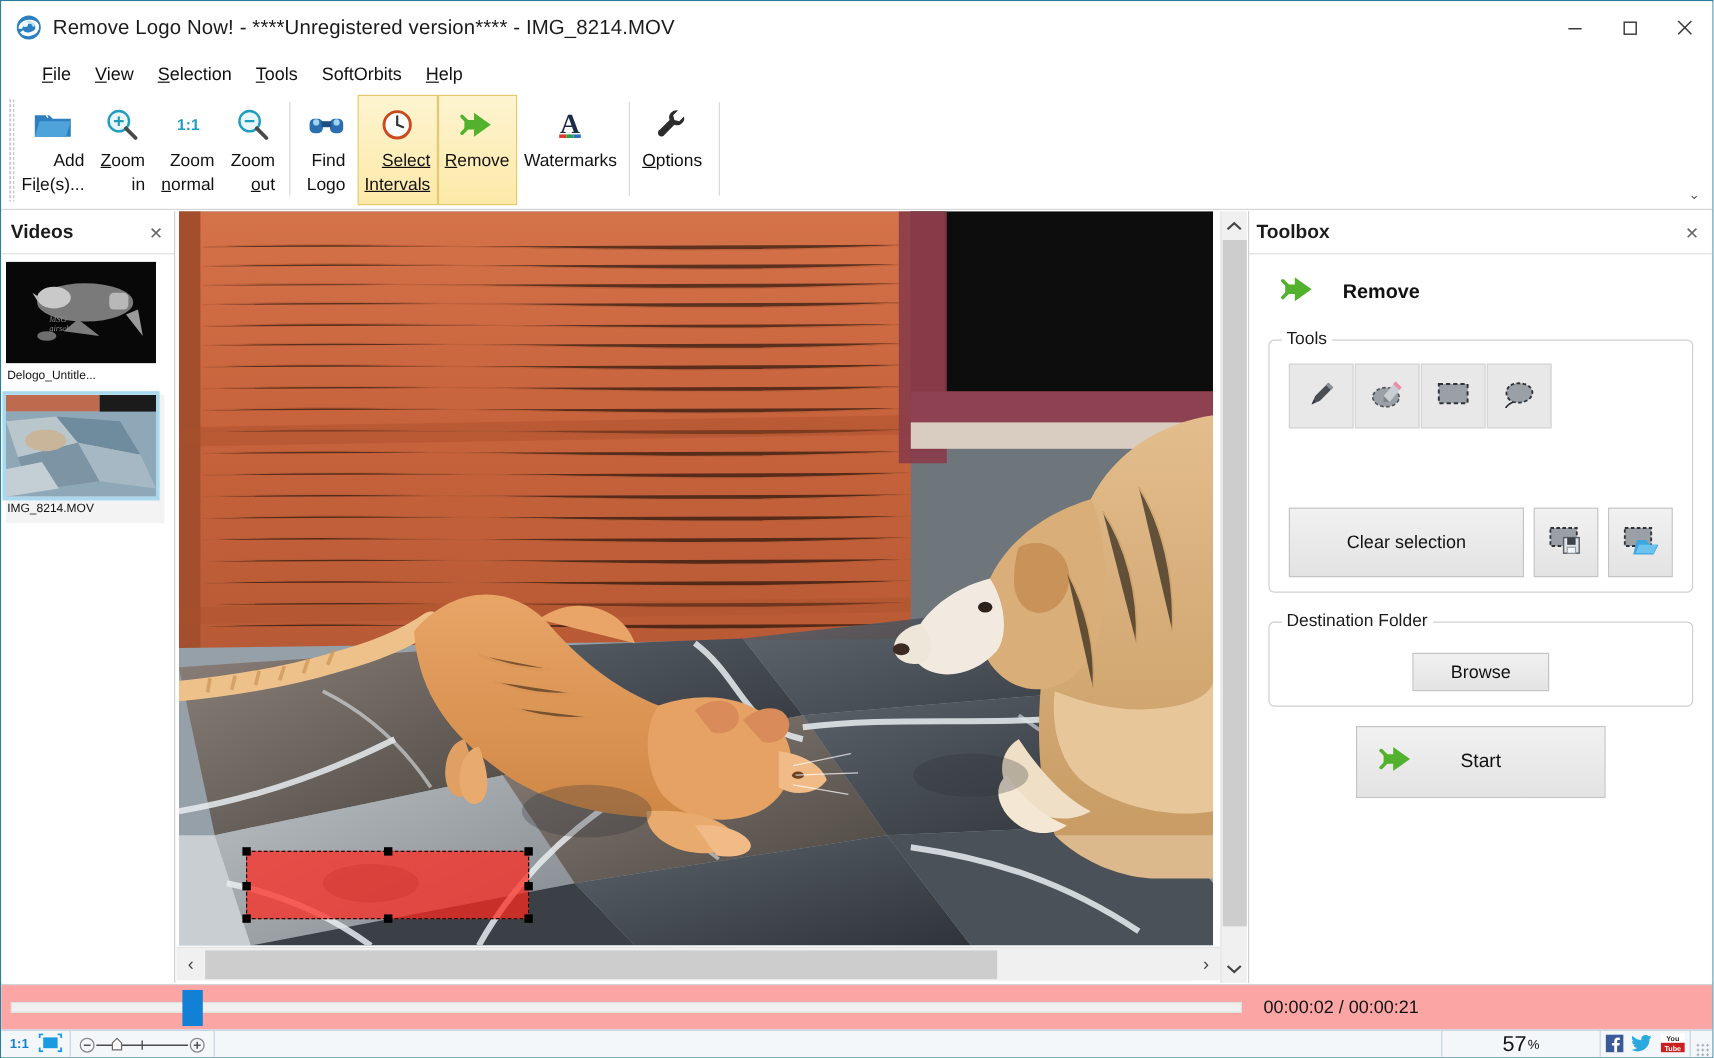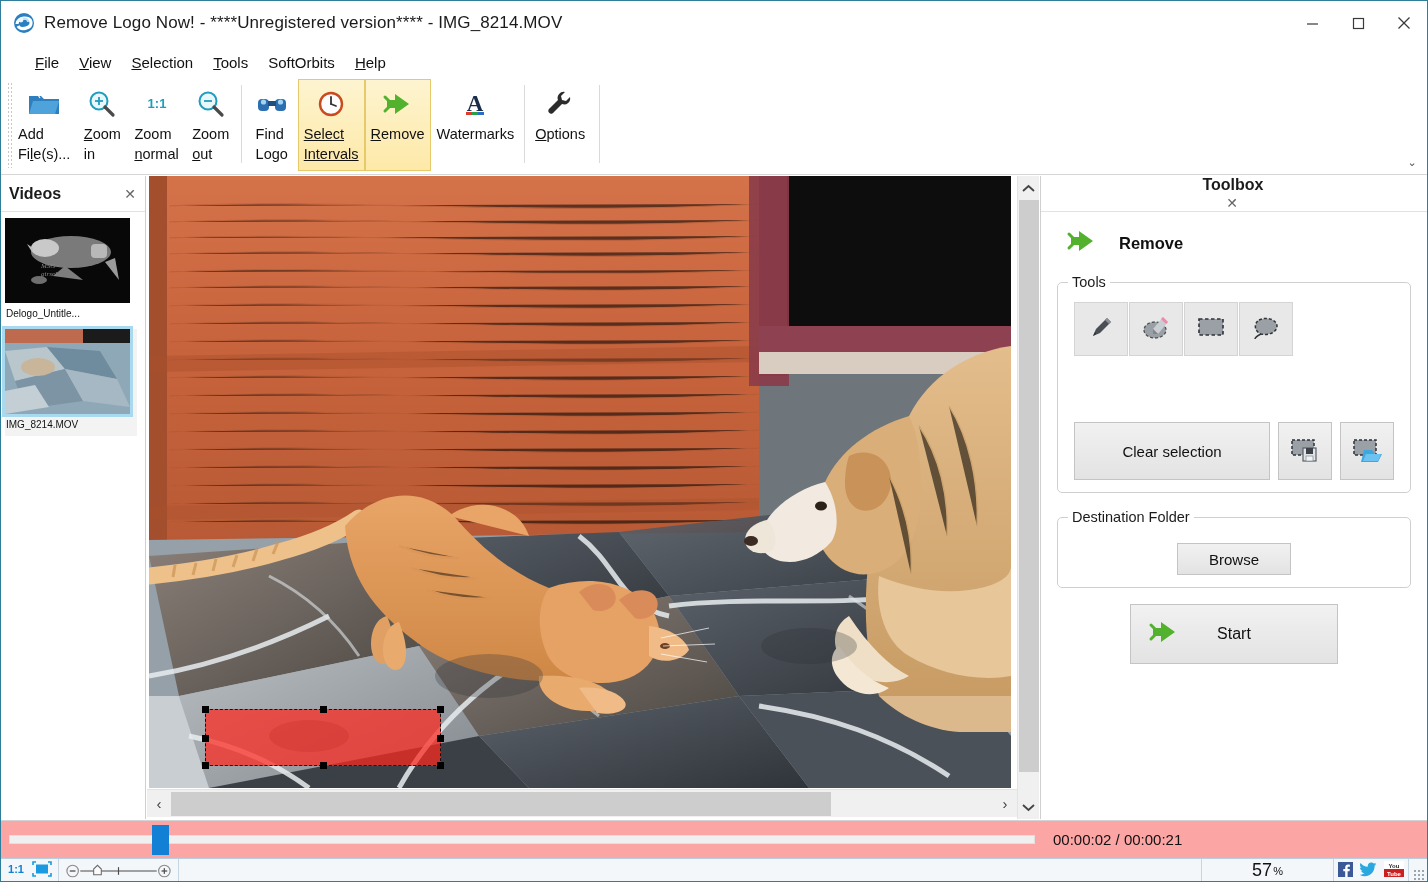--- a/index.html
+++ b/index.html
@@ -69,21 +69,21 @@
     cursor: default; flex: none; border: 1px solid transparent;
   }
   .tbbtn.active {
     background: linear-gradient(#fdf4d0, #fde9a8);
     border: 1px solid #e6c96a;
   }
   .tbbtn .ticon {
     height: 40px; display: flex; align-items: center; justify-content: center;
   }
   .tbbtn .tlabel {
-    font-size: 14.5px; color: #111; text-align: left; line-height: 20px;
+    font-size: 14.5px; color: #111; text-align: right; line-height: 20px;
     white-space: nowrap;
   }
   .tbbtn .tlabel u { text-decoration: underline; }
   .tb-overflow {
     position: absolute; right: 8px; top: 78px; width: 14px; height: 96px;
     display: flex; flex-direction: column; align-items: center; justify-content: flex-end;
     padding-bottom: 6px; color: #555; font-size: 11px;
   }
 
   
@@ -158,21 +158,20 @@
   }
 
   
   .toolbox {
     position: absolute; left: 1039px; top: 175px; width: 387px; height: 643px;
     background: #ffffff; border-left: 1px solid #cfcfcf;
   }
   .tbx-head {
     height: 36px; display: flex; align-items: center; padding: 0 8px 0 4px;
     border-bottom: 1px solid #e2e2e2;
-    flex-direction: column;
   }
   .tbx-title { font-size: 16px; font-weight: bold; color: #1b1b1b; flex: 1; padding-left: 2px; }
   .tbx-body { padding: 10px 16px 0 16px; }
   .mode-row { display: flex; align-items: center; gap: 20px; padding: 6px 0 16px 8px; }
   .mode-label { font-size: 16.5px; font-weight: bold; color: #111; }
   fieldset.group {
     border: 1px solid #cfcfcf; border-radius: 5px; margin: 0 0 16px 0; padding: 8px 10px 12px 10px;
   }
   fieldset.group legend { font-size: 14.5px; color: #1b1b1b; padding: 0 4px; }
   .tool-row { display: flex; gap: 1px; padding: 4px 0 0 6px; }

